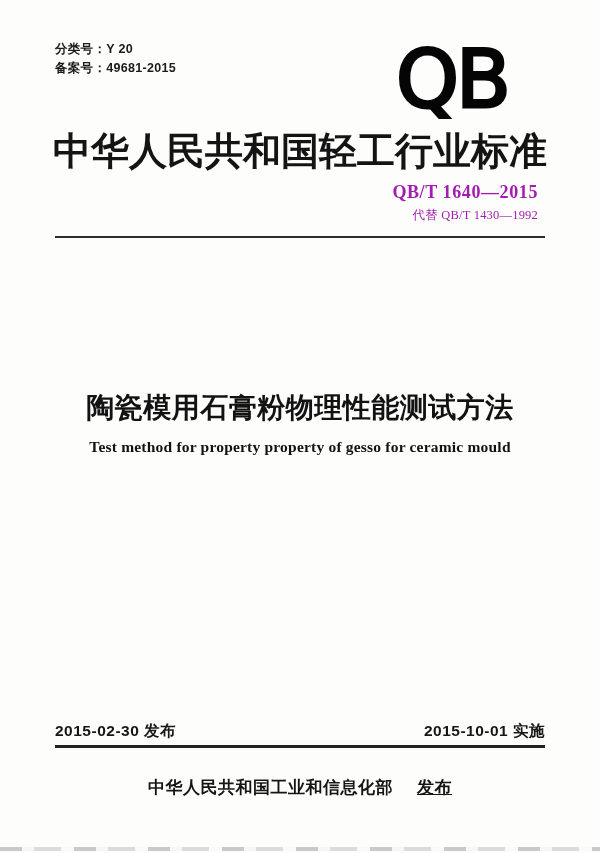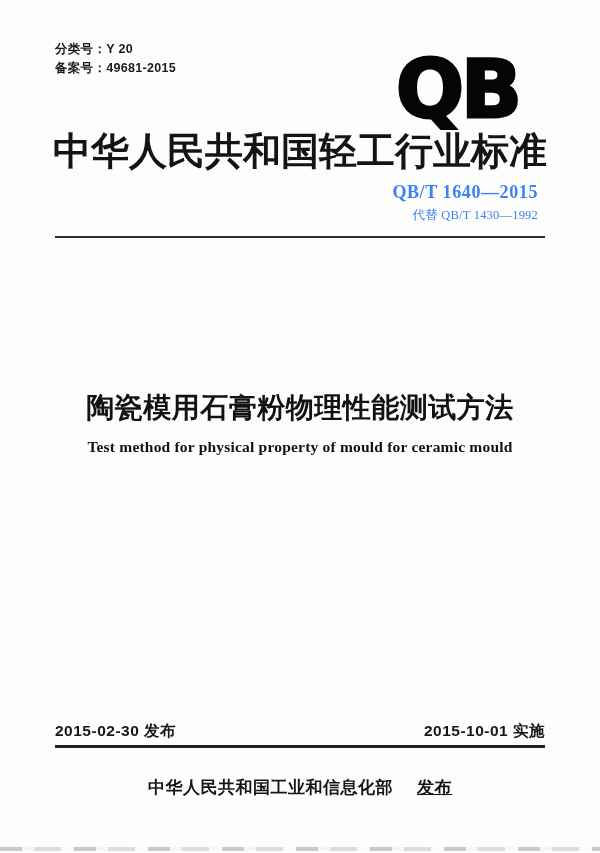--- a/index.html
+++ b/index.html
@@ -30,25 +30,24 @@
     color: #1b1b1b;
   }
 
   
   .logo {
     position: absolute;
     left: 396px;
     top: 40px;
     font-family: "DejaVu Sans", sans-serif;
     font-size: 80px;
-    font-weight: 700;
+    font-weight: 400;
     line-height: 1;
     letter-spacing: -3px;
     color: #050505;
-    margin-top: 10px;
     -webkit-text-stroke: 3px #050505;
   }
 
   
   .heading {
     position: absolute;
     left: 0;
     top: 126px;
     width: 100%;
     margin: 0;
@@ -60,21 +59,21 @@
     white-space: nowrap;
   }
 
   
   .stdnum {
     position: absolute;
     right: 62px;
     top: 182px;
     text-align: right;
     font-family: "Liberation Serif", serif;
-    color: #3b82f6;
+    color: #a21caf;
   }
   .stdnum .num {
     font-size: 18px;
     font-weight: bold;
     letter-spacing: 0.6px;
   }
   .stdnum .replaces {
     font-size: 12.5px;
     margin-top: 4px;
     letter-spacing: 0.2px;
@@ -179,21 +178,21 @@
   <h1 class="heading">中华人民共和国轻工行业标准</h1>
 
   <div class="stdnum">
     <div class="num">QB/T 1640—2015</div>
     <div class="replaces">代替 QB/T 1430—1992</div>
   </div>
 
   <div class="rule rule-top"></div>
 
   <div class="title-zh">陶瓷模用石膏粉物理性能测试方法</div>
-  <div class="title-en">Test method for physical property of mould for ceramic mould</div>
+  <div class="title-en">Test method for property property of gesso for ceramic mould</div>
 
   <div class="dates">
     <span>2015-02-30 发布</span>
     <span>2015-10-01 实施</span>
   </div>
 
   <div class="rule rule-bottom"></div>
 
   <div class="publisher-row">
     <span>中华人民共和国工业和信息化部</span><span class="pub-label">发布</span>

